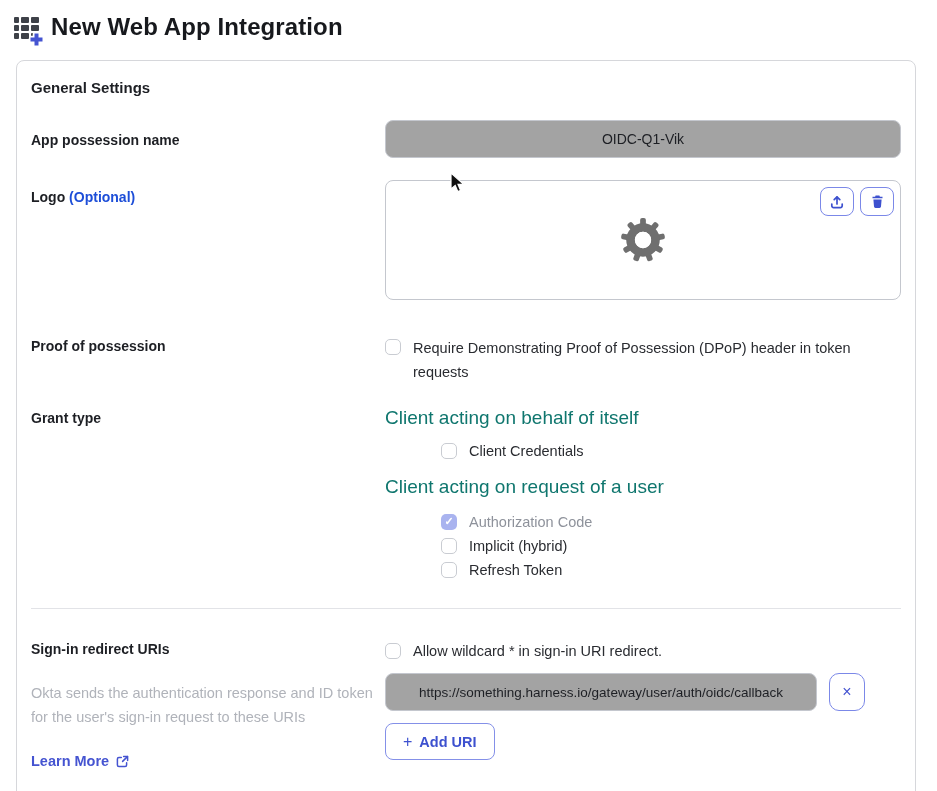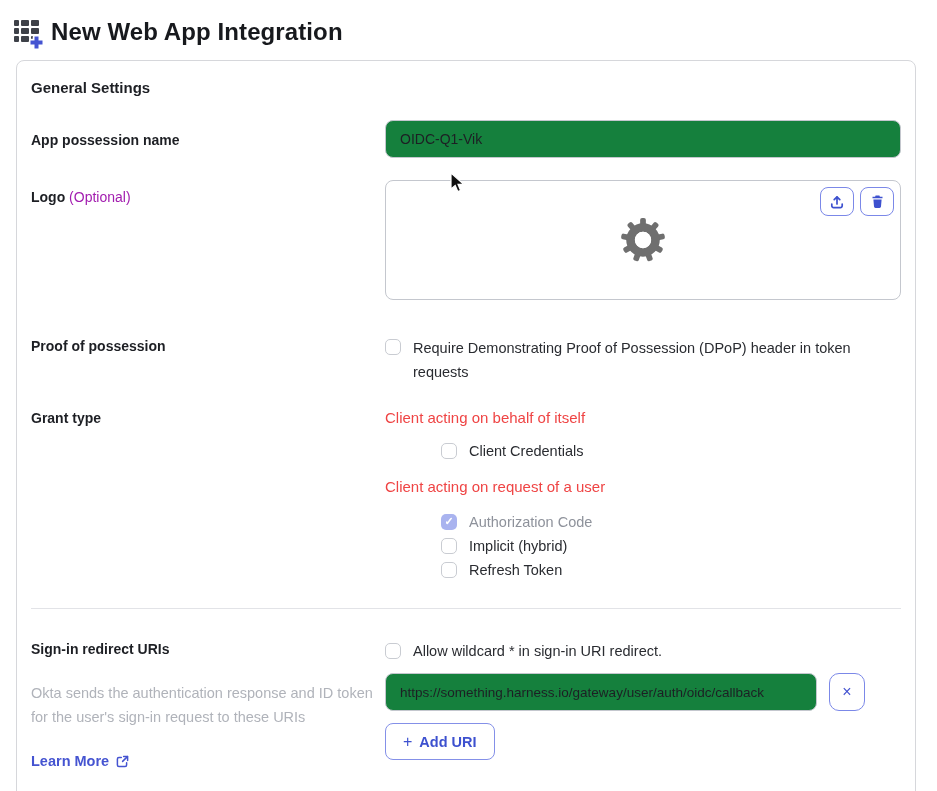--- a/index.html
+++ b/index.html
@@ -1,39 +1,39 @@
 <!DOCTYPE html>
 <html><head>
 <meta charset="utf-8">
 <style>
   * { box-sizing: border-box; margin: 0; padding: 0; }
   html, body { width: 937px; height: 791px; overflow: hidden; background: #ffffff;
     font-family: "Liberation Sans", sans-serif; color: #1d1f24; }
 
   
-  .page-header { display: flex; align-items: flex-end; padding: 13px 0 0 14px; height: 46px; }
+  .page-header { display: flex; align-items: flex-start; padding: 13px 0 0 14px; height: 46px; }
   .app-grid-icon { position: relative; width: 28px; height: 30px; flex: 0 0 auto; }
   .app-grid-icon .grid { position: absolute; top: 4px; left: 0; display: grid;
     grid-template-columns: 5px 8px 8px; grid-template-rows: 6px 6px 6px; gap: 2px; }
   .app-grid-icon .cell { background: #3e4148; border-radius: 1px; }
   .app-grid-icon .plus { position: absolute; right: -2px; bottom: -4px; }
   .page-title { font-size: 24px; font-weight: 700; color: #17191d; margin-left: 9px; letter-spacing: 0.1px; }
 
   
   .card { margin: 14px 21px 0 16px; width: 900px; min-height: 760px;
     border: 1px solid #d6d7db; border-radius: 8px; padding: 18px 14px 40px 14px; background:#fff; }
   .section-title { font-size: 15px; font-weight: 700; color: #1d1f24; margin-bottom: 24px; }
 
   .form-row { display: grid; grid-template-columns: 354px 1fr; align-items: start; }
   .row-label { font-size: 14px; font-weight: 700; color: #1d1f24; line-height: 20px; }
-  .muted { color: #a21caf; font-weight: 400; }
+  .muted { color: #1d4ed8; font-weight: 700; }
 
   
   .text-input { width: 100%; height: 38px; border: 1px solid #c4c7ce; border-radius: 8px;
-    padding: 0 14px; font-size: 14px; color: #1d1f24; font-family: inherit; background: #15803d; outline: none; }
+    padding: 0 14px; font-size: 14px; color: #1d1f24; font-family: inherit; background: #a3a3a3; outline: none; text-align: center; }
 
   .row-app-name { margin-bottom: 22px; }
   .row-app-name .row-label { padding-top: 10px; }
 
   
   .row-logo { margin-bottom: 36px; }
   .row-logo .row-label { padding-top: 7px; }
   .logo-box { position: relative; width: 100%; height: 120px; border: 1px solid #c4c7ce; border-radius: 8px; background:#fff; }
   .logo-box .gear-wrap { position: absolute; inset: 0; display: flex; align-items: center; justify-content: center; }
   .logo-actions { position: absolute; top: 6px; right: 6px; display: flex; gap: 6px; }
@@ -47,21 +47,21 @@
   .checkbox.checked { border: none; background: #a9b3ef; }
   .checkbox.checked::after { content: "✓"; position: absolute; left: 50%; top: 50%;
     transform: translate(-50%, -52%); color: #fff; font-size: 11px; font-weight: 700; }
   .check-label { font-size: 14.5px; color: #2a2c31; line-height: 24px; }
   .check-label.disabled { color: #8e929b; }
 
   .row-proof { margin-bottom: 24px; }
   .row-proof .dpop-label { max-width: 470px; }
 
   
-  .grant-heading { font-size: 15px; color: #ef4444; line-height: 20px; }
+  .grant-heading { font-size: 19px; color: #0f766e; line-height: 20px; }
   .grant-group-options { padding-left: 20px; }
   .grant-group-options .check-row { height: 24px; align-items: center; margin-left: 36px; }
   .grant-group-options .checkbox { margin-top: 0; }
   .g1 { margin: 11px 0 14px; }
   .g2-options { margin-top: 13px; }
 
   .divider { border: none; border-top: 1px solid #e2e3e7; margin: 26px 0 0 0; }
 
   
   .row-redirect { margin-top: 30px; }

